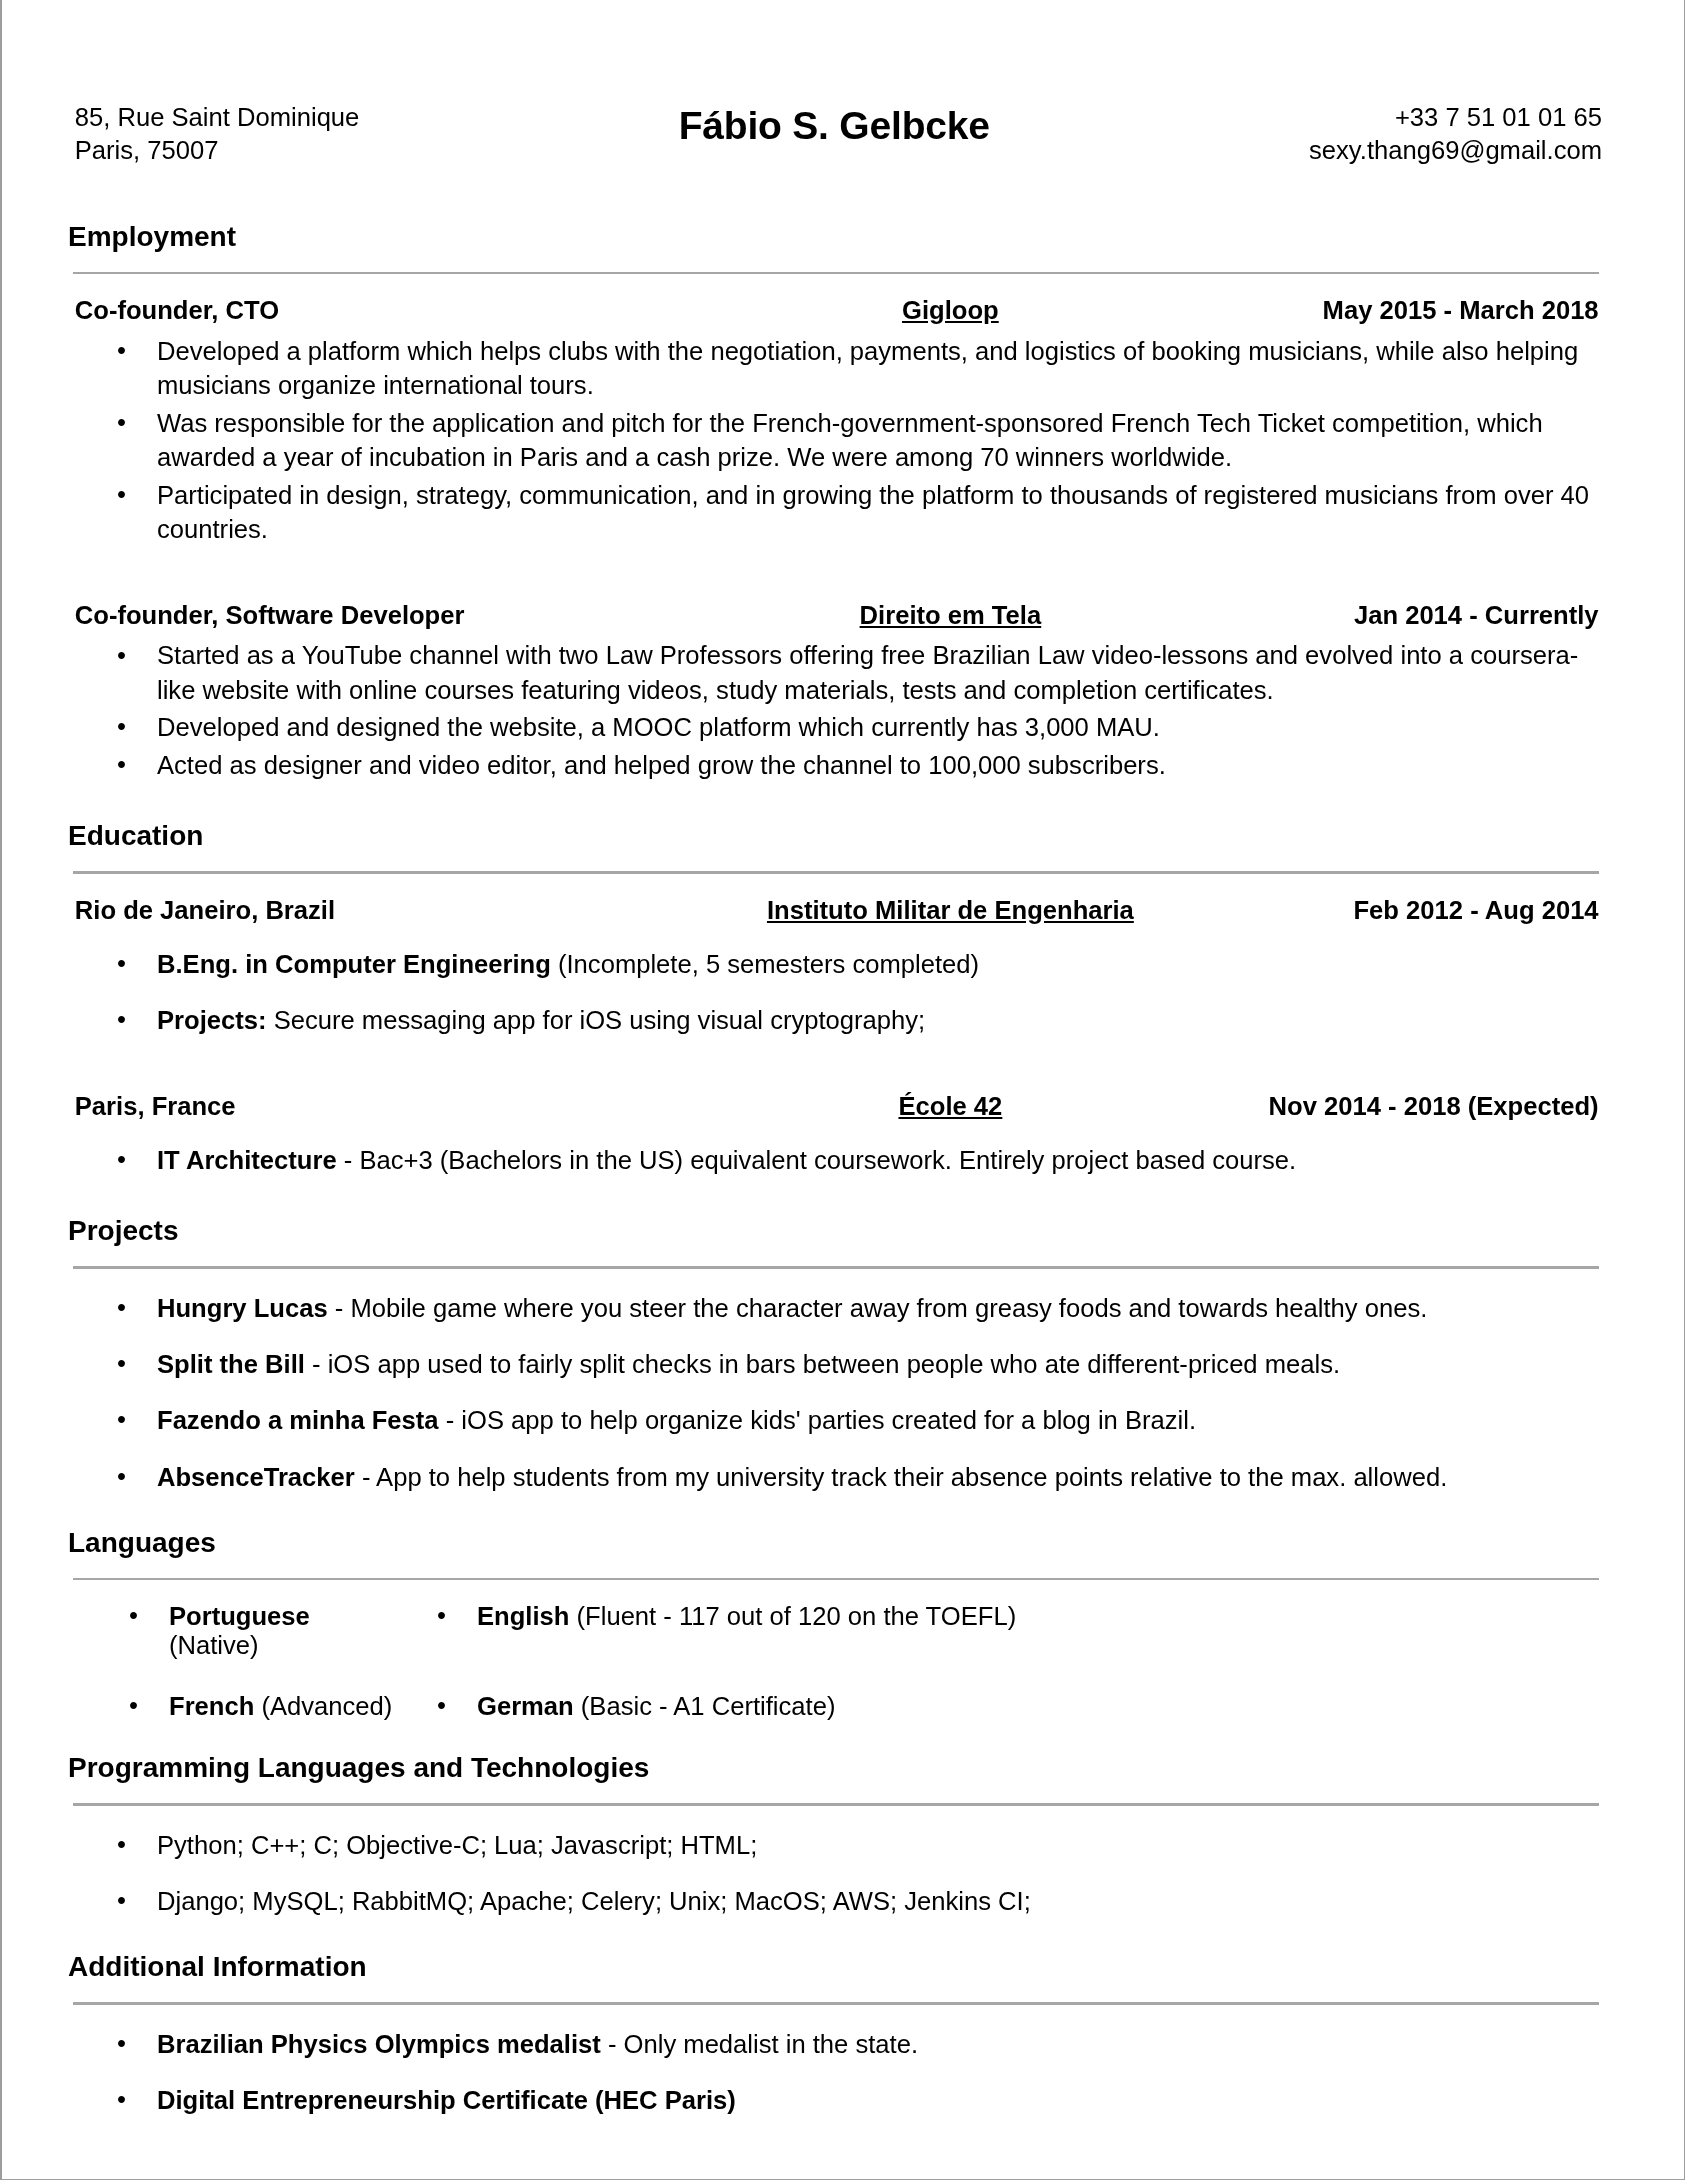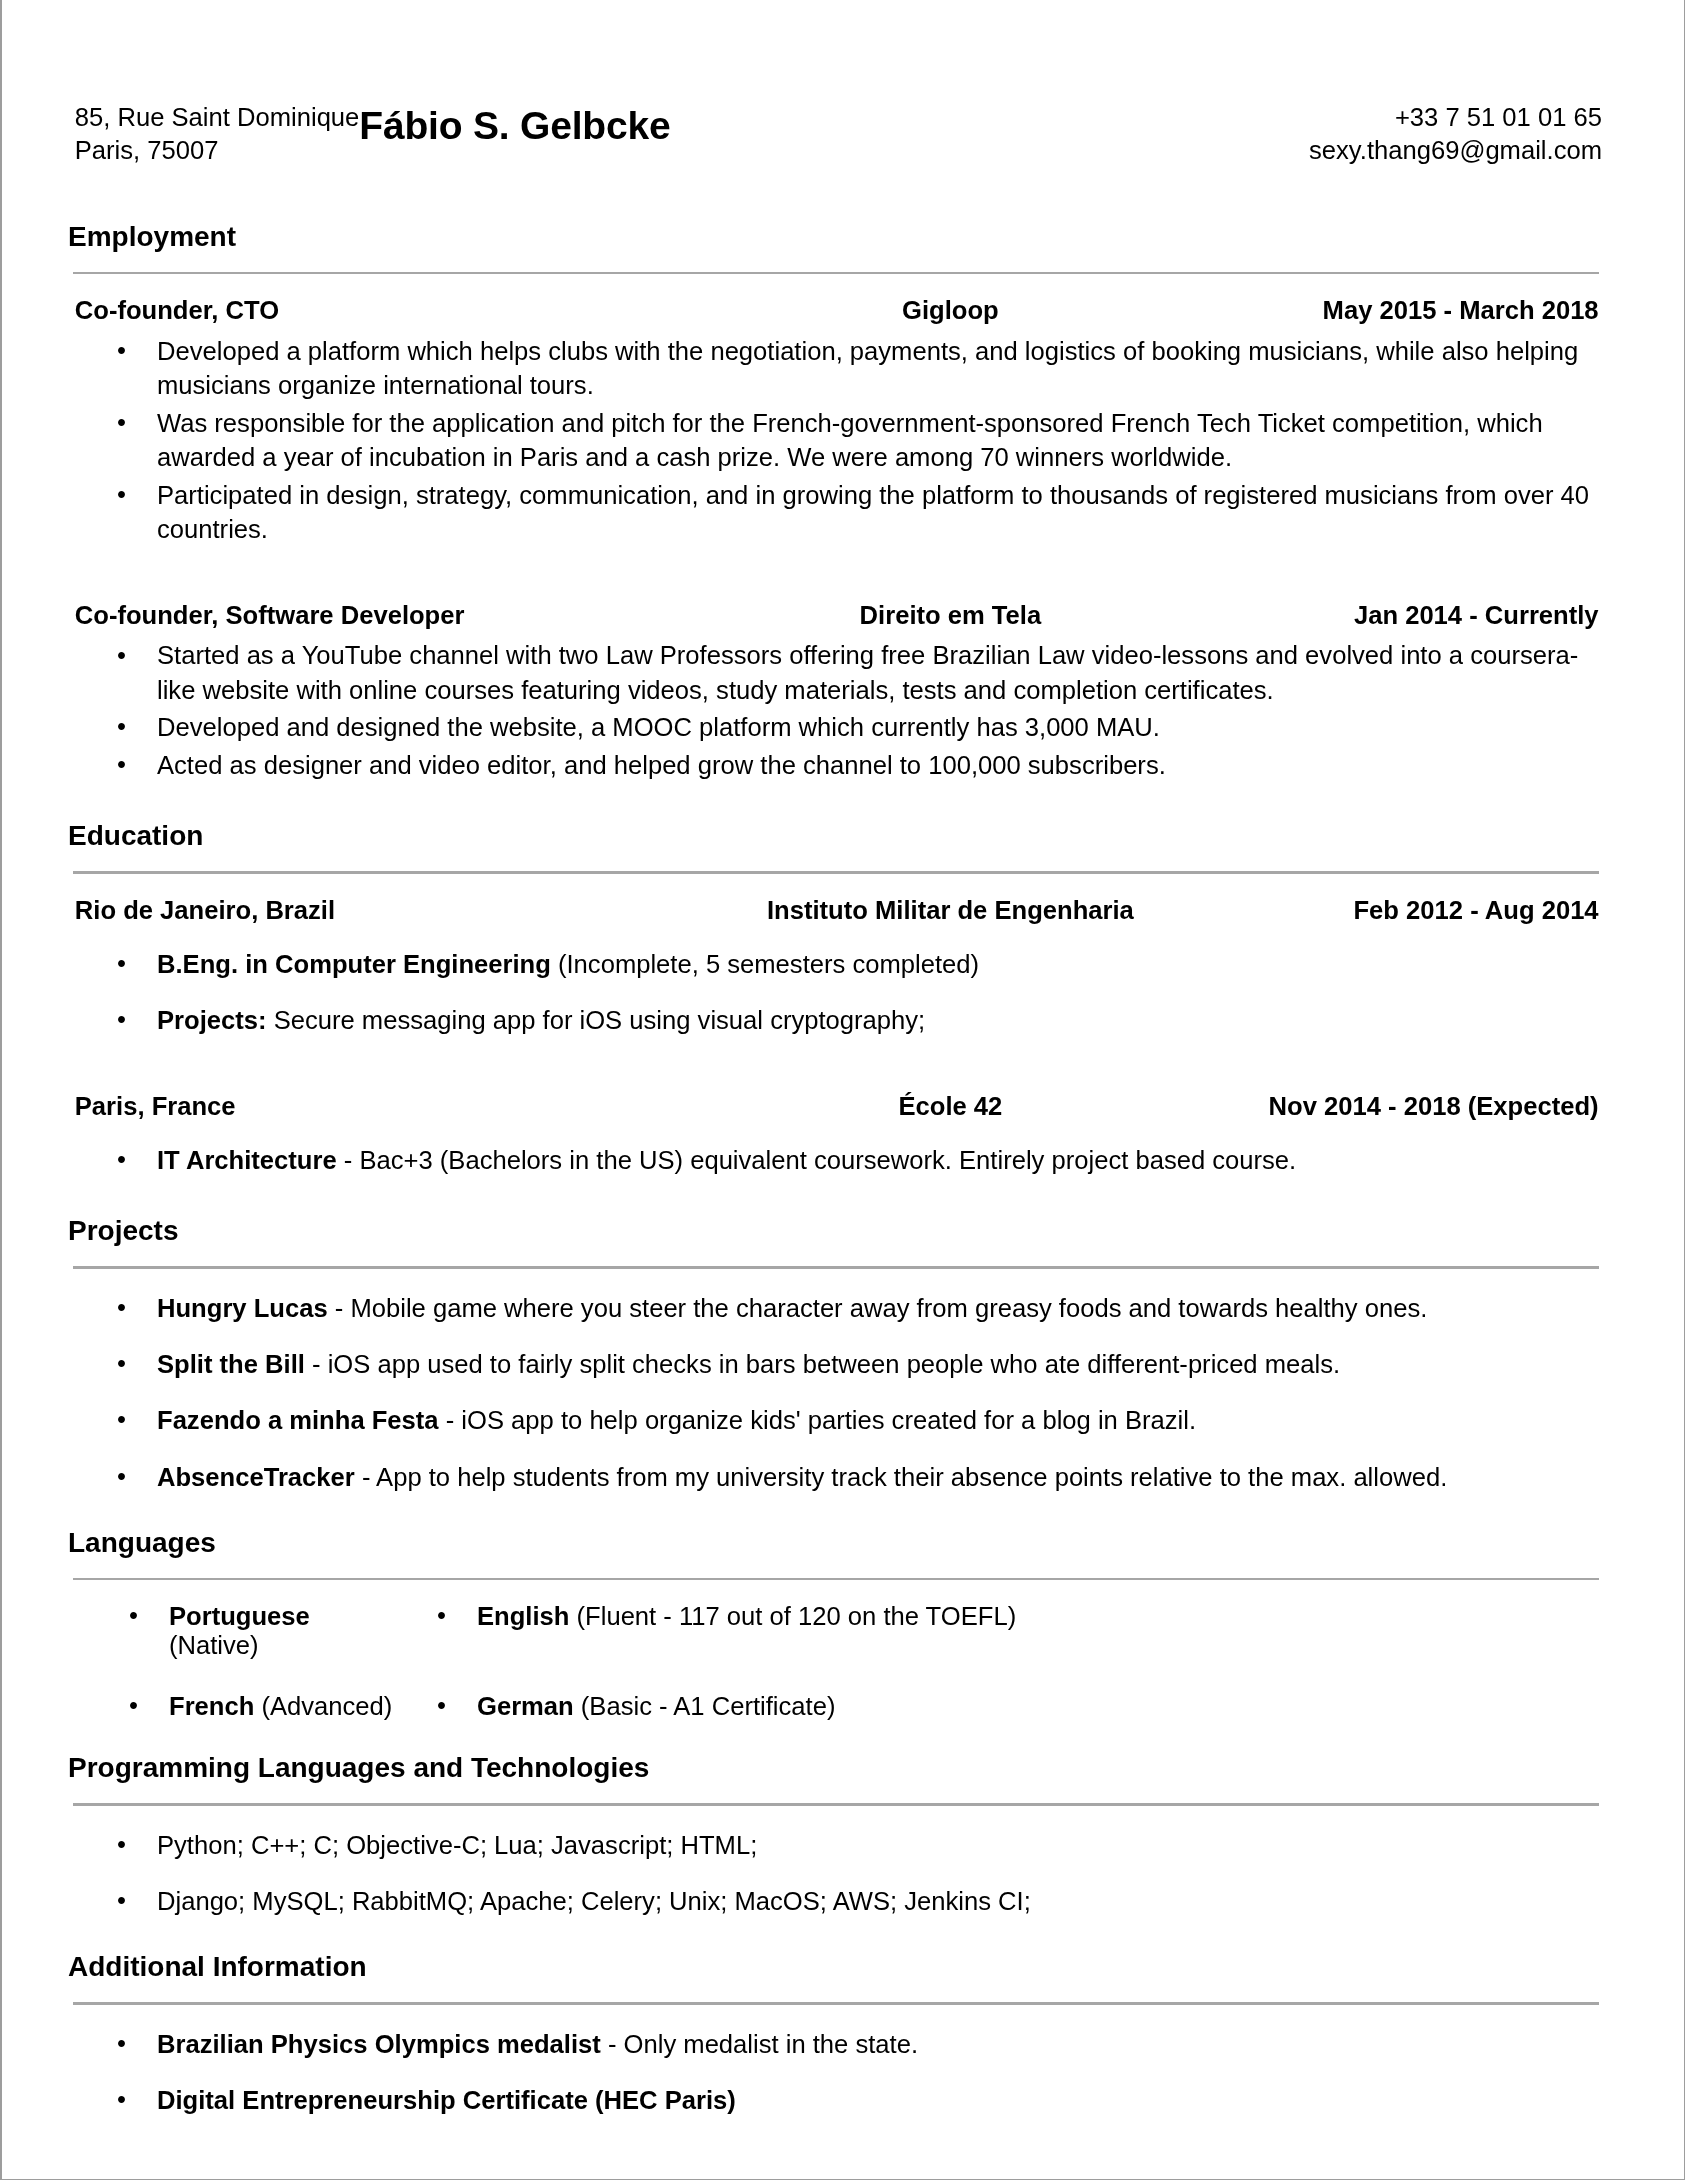--- a/index.html
+++ b/index.html
@@ -36,20 +36,21 @@
   }
   .header-col {
     font-size: 25.6px;
     line-height: 1.30;
     white-space: nowrap;
   }
   .header-left { text-align: left; flex: 0 0 auto; padding-left: 6.8px; }
   .header-right { text-align: right; flex: 0 0 auto; }
   .header-center {
     flex: 1 1 auto;
+    text-align: center;
     padding-top: 3.4px;
   }
   .name {
     font-size: 39px;
     font-weight: bold;
     letter-spacing: -0.2px;
     white-space: nowrap;
   }
 
   
@@ -73,21 +74,21 @@
   .entry-head {
     display: flex;
     align-items: baseline;
     font-size: 25.6px;
     font-weight: bold;
     margin: 0 0 8.5px 0;
     padding-left: 6.8px;
     gap: 28px;
   }
   .entry-role  { flex: 0 0 42%; text-align: left; }
-  .entry-org   { flex: 0 0 27%; text-align: center; }
+  .entry-org   { flex: 0 0 27%; text-align: center; text-decoration: underline; }
   .entry-dates { flex: 1 1 auto; text-align: right; padding-right: 3.4px; }
 
   
   ul.bullets {
     list-style: none;
     margin: 0;
     padding: 0;
   }
   ul.bullets > li {
     position: relative;

